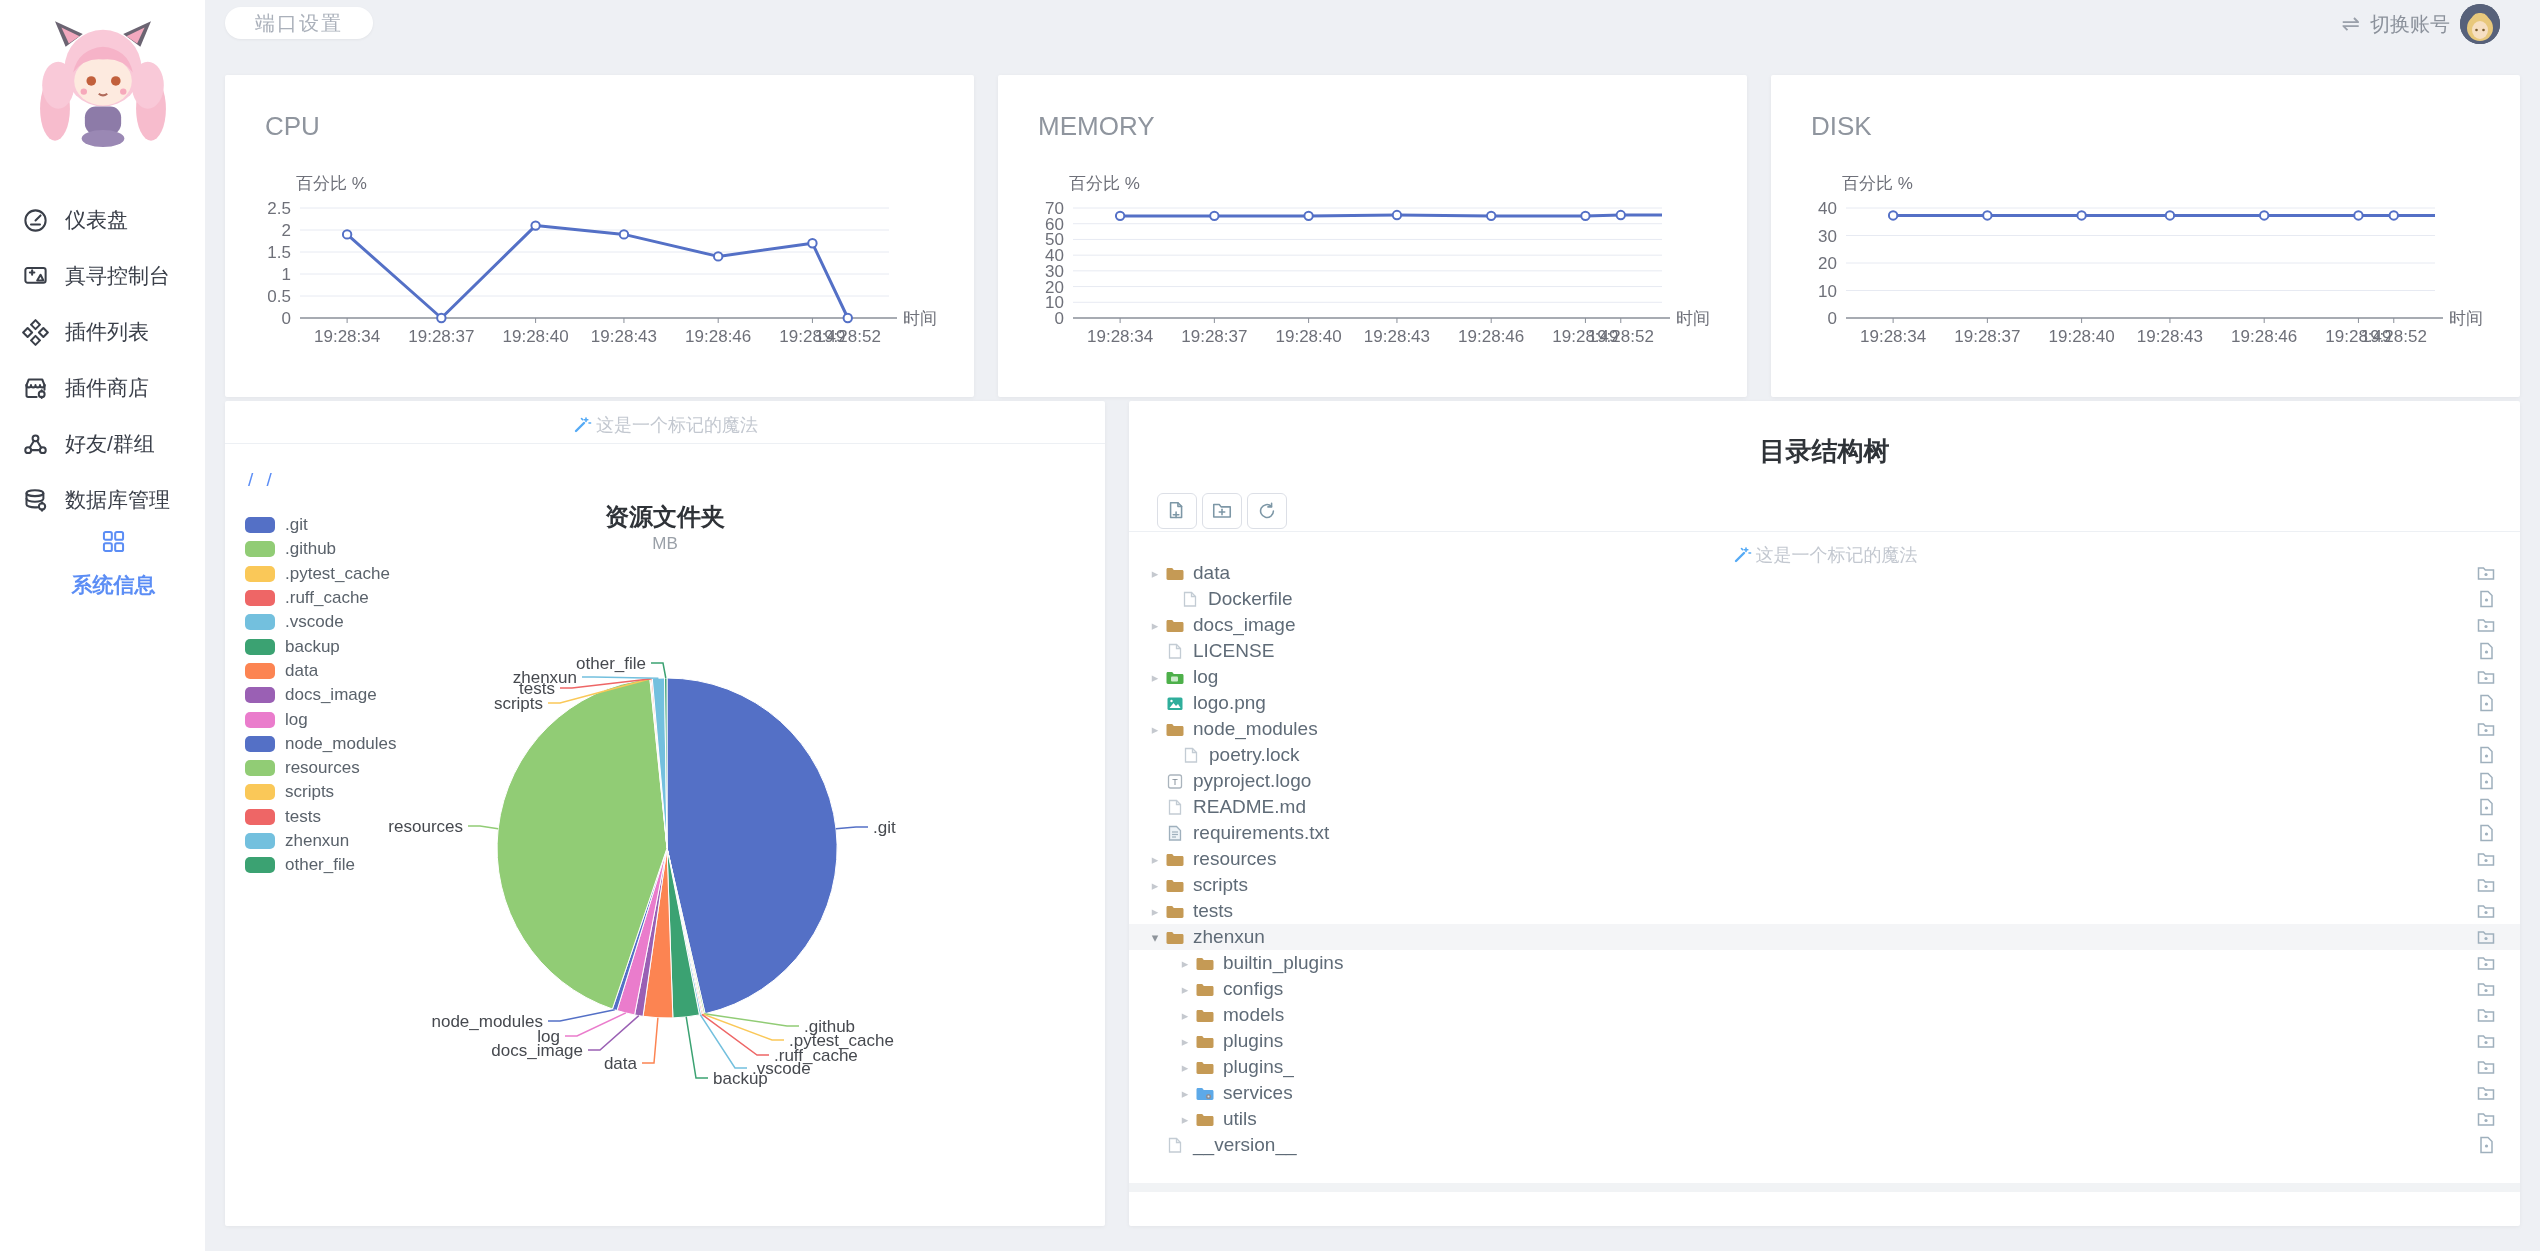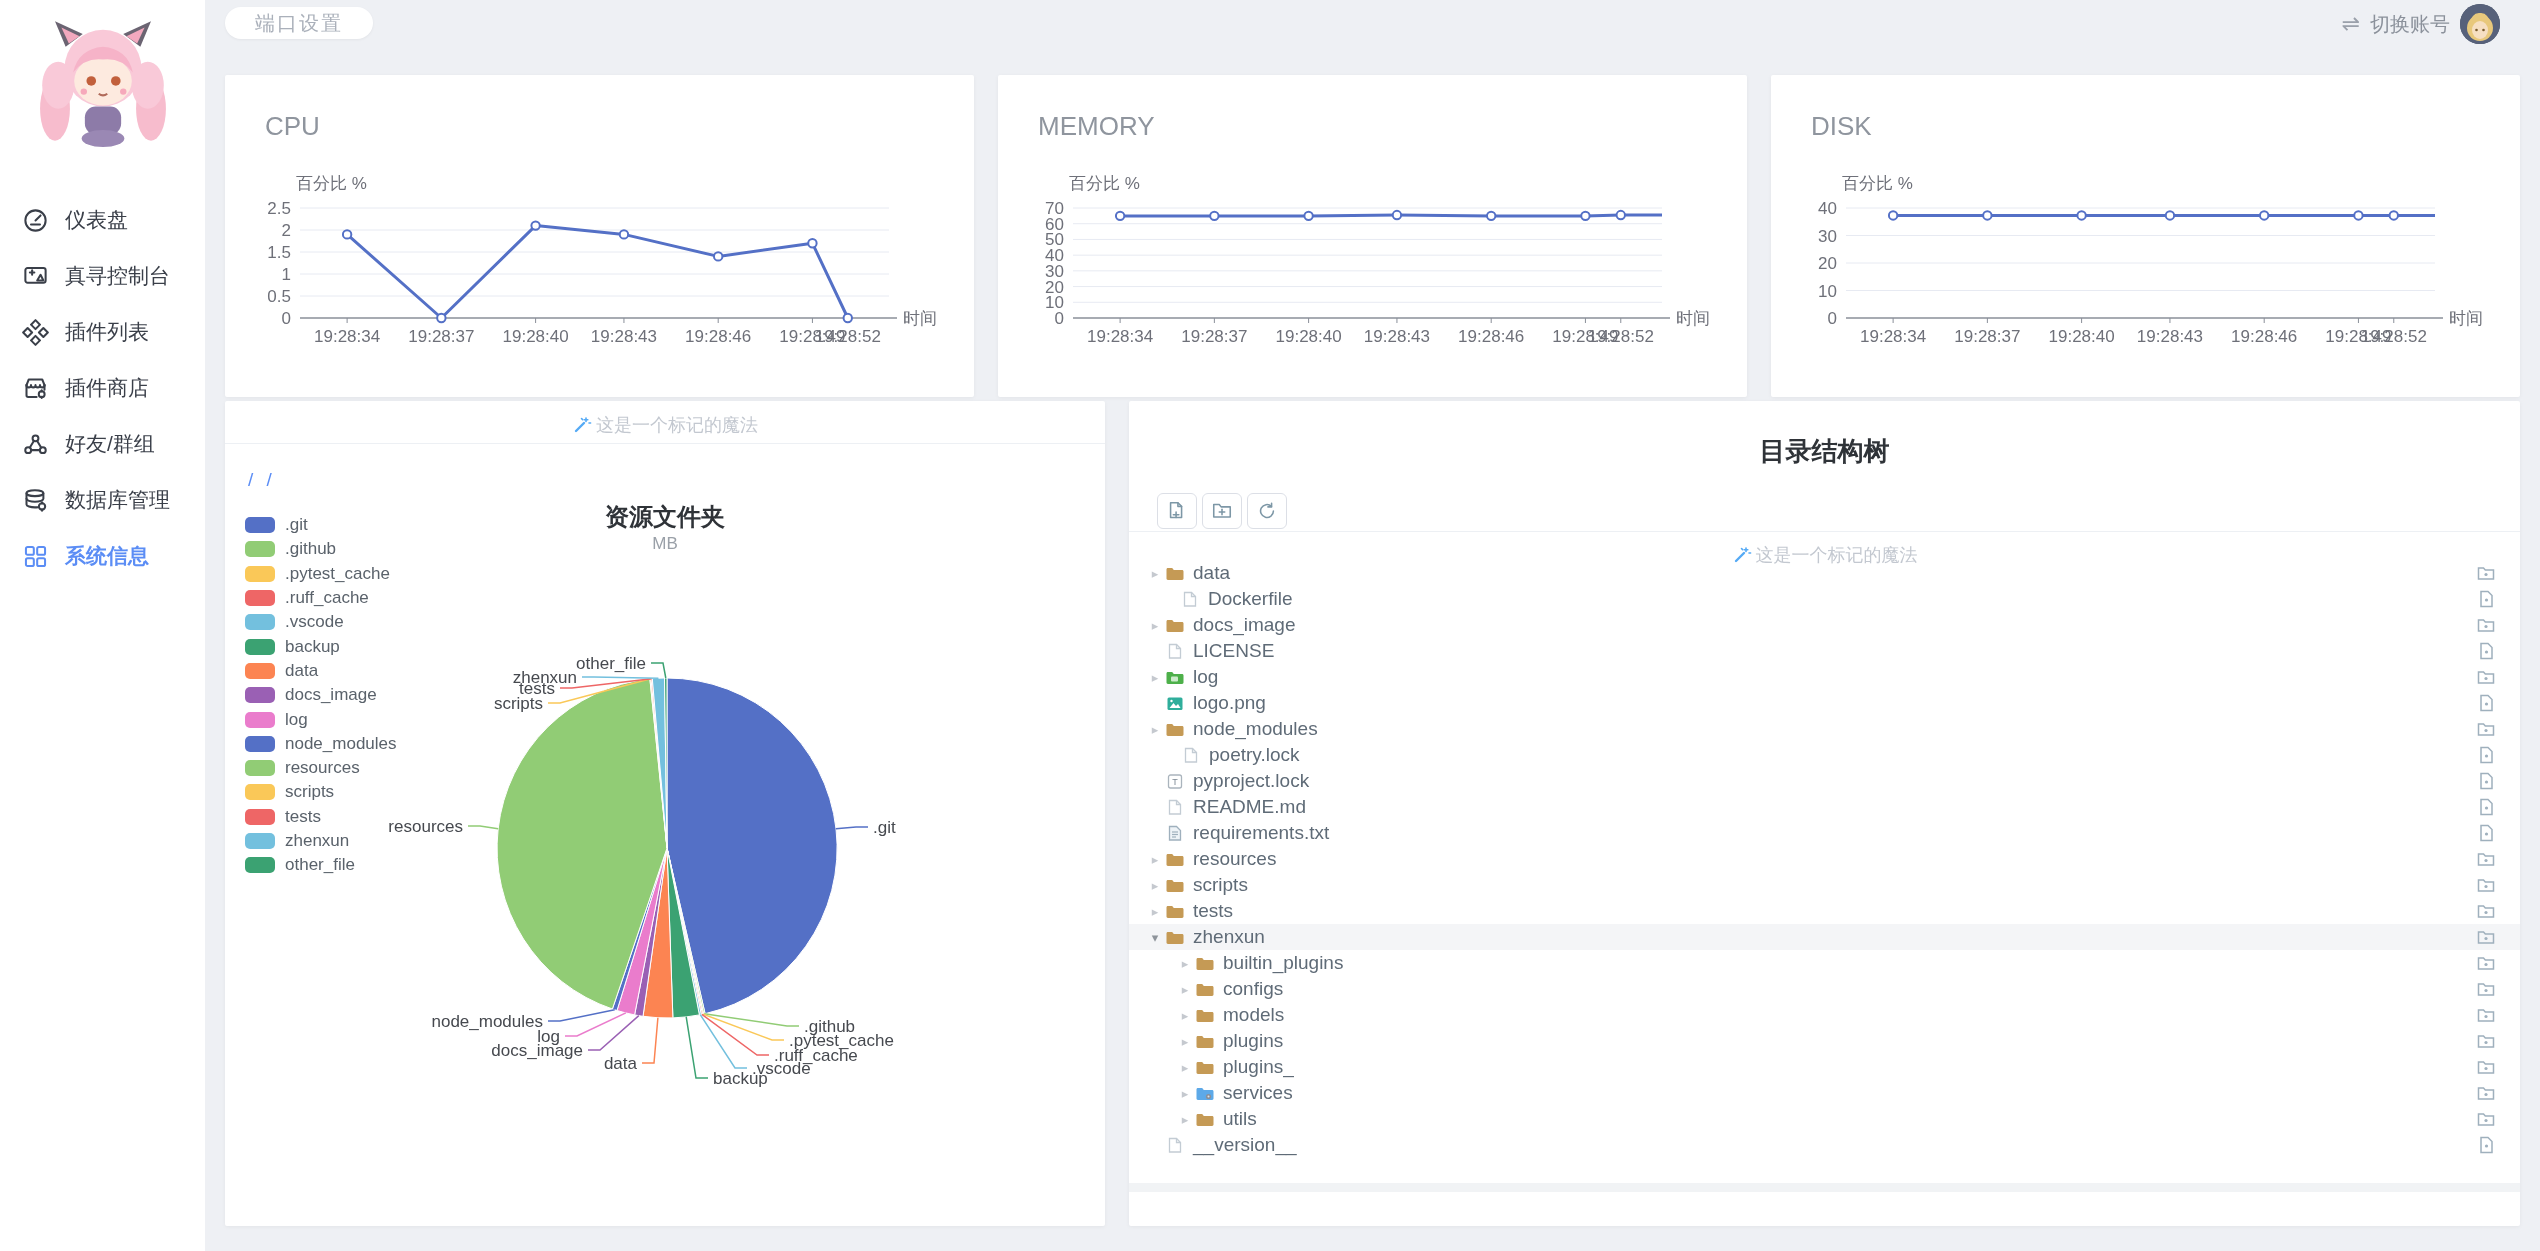--- a/index.html
+++ b/index.html
@@ -9,21 +9,21 @@
     background:#eef0f4; color:#303133; overflow:hidden;
   }
   .app { display:flex; width:2540px; height:1251px; }
 
   
   .sidebar { width:205px; height:100%; background:#ffffff; flex:0 0 205px; position:relative; }
   .logo { width:160px; height:160px; margin:2px auto 30px auto; }
   .nav-item { display:flex; align-items:center; gap:16px; height:56px; padding-left:22px;
               color:#3a3f49; font-size:21px; cursor:pointer; }
   .nav-item svg { width:27px; height:27px; flex:0 0 27px; }
-  .nav-item.active { color:#5b8df5; font-weight:bold; }
+  .nav-item.active { color:#5b8df5; font-weight:bold;flex-direction:column; }
 
   
   .main { flex:1; position:relative; padding:0 20px 0 20px; }
   .topbar { height:46px; display:flex; align-items:center; }
   .port-btn { background:#fff; border:none; border-radius:18px; height:32px; padding:0 30px;
               color:#aab0ba; font-size:20px; letter-spacing:2px; box-shadow:0 1px 3px rgba(0,0,0,.05); cursor:pointer; }
   .account { position:absolute; right:40px; top:4px; display:flex; align-items:center; gap:10px;
              color:#8b919b; font-size:20px; cursor:pointer; }
   .swap-glyph { font-size:22px; color:#9aa0aa; }
   .avatar { width:40px; height:40px; border-radius:50%; overflow:hidden; background:#4a5568; }
@@ -594,21 +594,21 @@
                   <path d="M5 2.5 h7 l4 4 v11 h-11 z" fill="none" stroke="#9fb0bd" stroke-width="1.5"></path>
                   <circle cx="10.5" cy="11" r="1.6" fill="#9fb0bd"></circle>
                 </svg>
               </div>
               <div class="tree-row" style="padding-left: 16px;">
                 <span class="tr-arrow"></span>
                 <svg class="tr-icon" viewBox="0 0 19 17">
                   <rect x="3" y="2" width="13" height="13" rx="2" fill="#fff" stroke="#aab4bd" stroke-width="1.3"></rect>
                   <text x="9.5" y="12" font-size="9" fill="#7d8893" text-anchor="middle" font-family="Liberation Sans,sans-serif">T</text>
                 </svg>
-                <span class="tr-name">pyproject.lock</span>
+                <span class="tr-name">pyproject.logo</span>
                 <span class="tr-spacer"></span>
                 <svg class="tr-action" viewBox="0 0 20 20">
                   <path d="M5 2.5 h7 l4 4 v11 h-11 z" fill="none" stroke="#9fb0bd" stroke-width="1.5"></path>
                   <circle cx="10.5" cy="11" r="1.6" fill="#9fb0bd"></circle>
                 </svg>
               </div>
               <div class="tree-row" style="padding-left: 16px;">
                 <span class="tr-arrow"></span>
                 <svg class="tr-icon" viewBox="0 0 19 17">
                   <path d="M4 1.5 h7 l4 4 v9.5 h-11 z" fill="#fff" stroke="#c3ccd4" stroke-width="1.3"></path>

